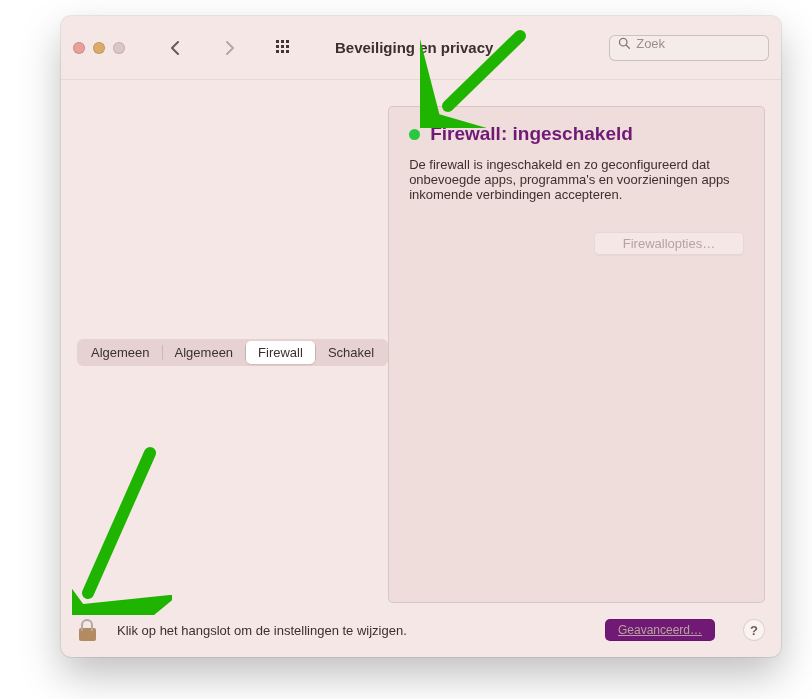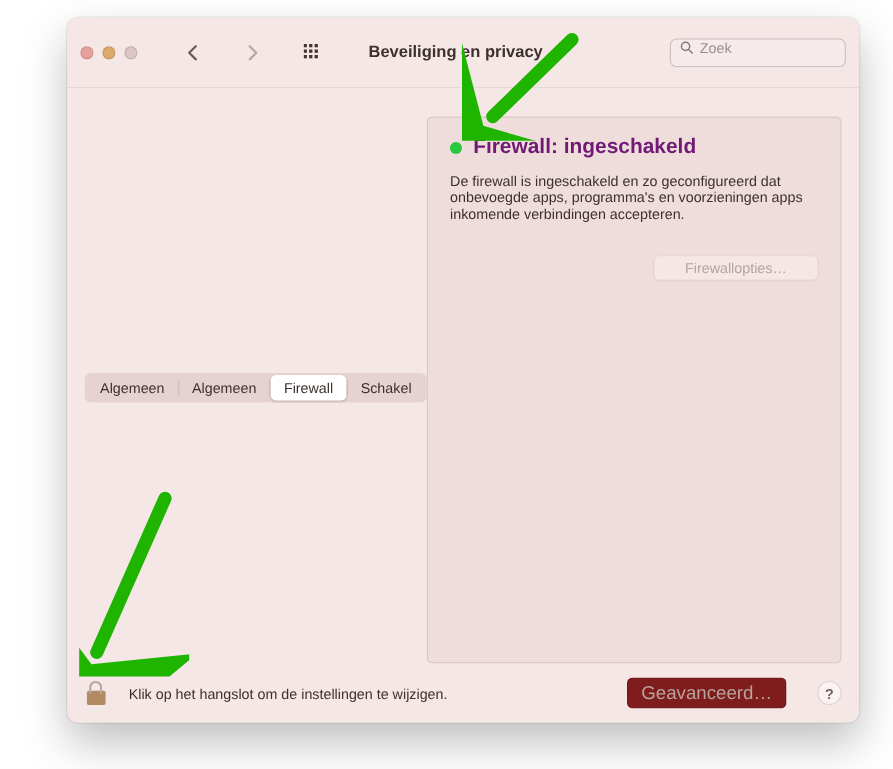--- a/index.html
+++ b/index.html
@@ -129,26 +129,27 @@
     border-radius: 2px;
   }
   .lock .shackle {
     position:absolute; top:0; width: 12px; height: 12px;
     border: 2px solid #b2a9a6; border-bottom:none;
     border-radius: 7px 7px 0 0;
   }
   .lock-text { font-size: 13px; color:#3c302e; }
   .adv-btn {
     margin-left:auto;
-    font-size: 17px;
+    font-size: 12px;
     color: #b7a29f;
-    background: #7f1d1d;
+    background: #701a75;
     border: 1px solid rgba(0,0,0,0.08);
     border-radius: 5px;
     padding: 3px 12px;
+    text-decoration: underline;
   }
   .help-btn {
     width:22px; height:22px; border-radius:50%;
     border:1px solid rgba(0,0,0,0.12);
     background:#fbf3f2; color:#6d5c59;
     font-size:13px; font-weight:600;
     display:flex; align-items:center; justify-content:center;
     margin-left: 8px;
   }
 

